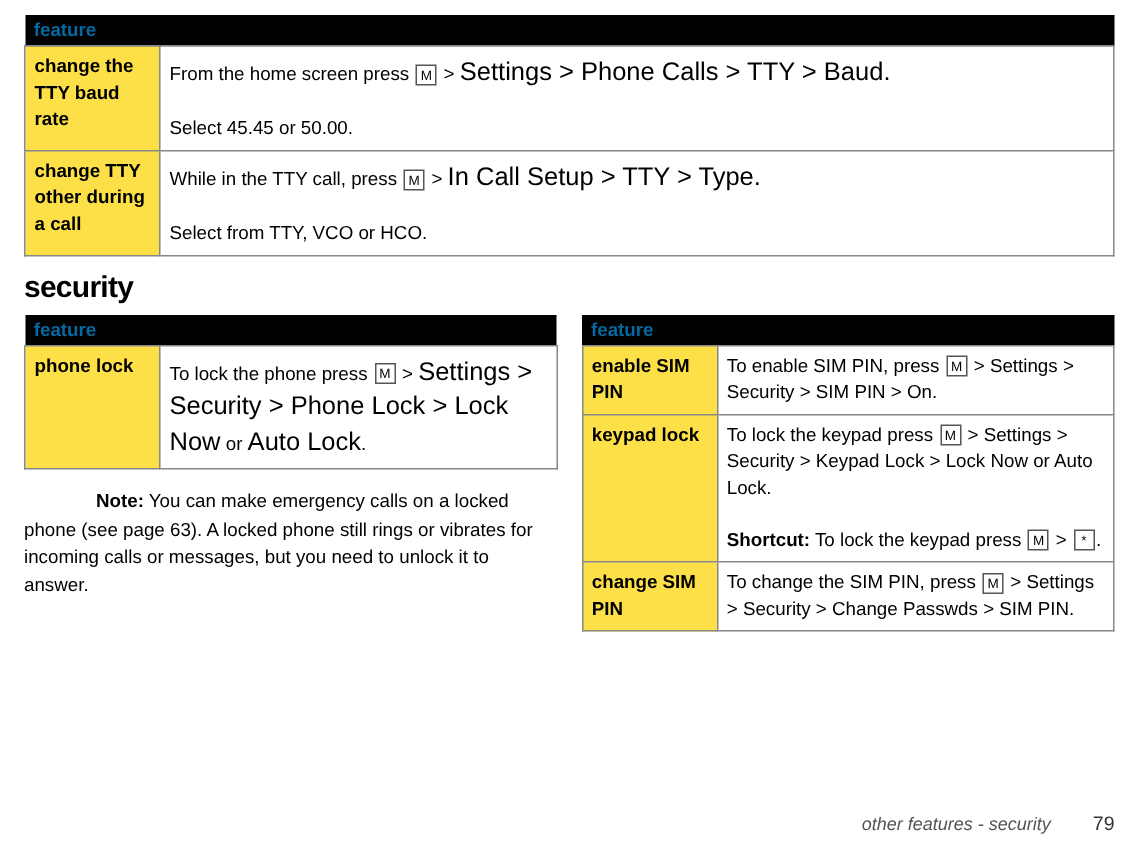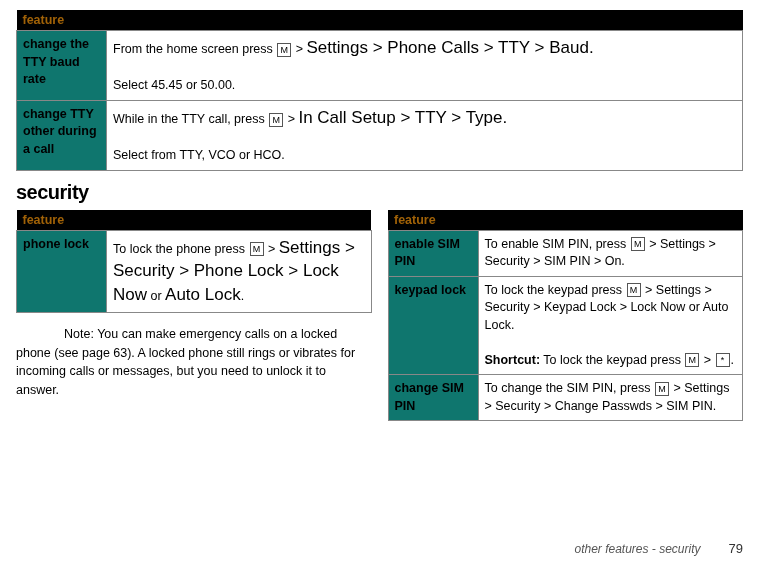--- a/index.html
+++ b/index.html
@@ -28,39 +28,39 @@
     }
 
     table {
       width: 100%;
       border-collapse: collapse;
       font-size: 12.5px;
     }
 
     table th {
       background: #000;
-      color: #a16207;
+      color: #0369a1;
       text-align: left;
       padding: 3px 6px;
       font-weight: bold;
       font-size: 12.5px;
     }
 
     table td {
       border: 1px solid #888;
       padding: 5px 6px;
       vertical-align: top;
       line-height: 1.4;
     }
 
     table td.feature-label {
       font-weight: bold;
       width: 90px;
       font-size: 12.5px;
-      background: #0f766e;
+      background: #fde047;
     }
 
     table td.feature-desc {
       font-size: 12.5px;
       background: #fff;
     }
 
     .menu-path {
       font-size: 17px;
     }
@@ -72,21 +72,21 @@
       letter-spacing: -0.5px;
     }
 
     .note-section {
       margin-top: 12px;
       font-size: 12.5px;
       line-height: 1.5;
     }
 
     .note-section strong {
-      font-weight: normal;
+      font-weight: bold;
       padding-left: 48px;
     }
 
     .footer {
       position: absolute;
       bottom: 10px;
       right: 16px;
       font-size: 12px;
       color: #333;
       display: flex;

